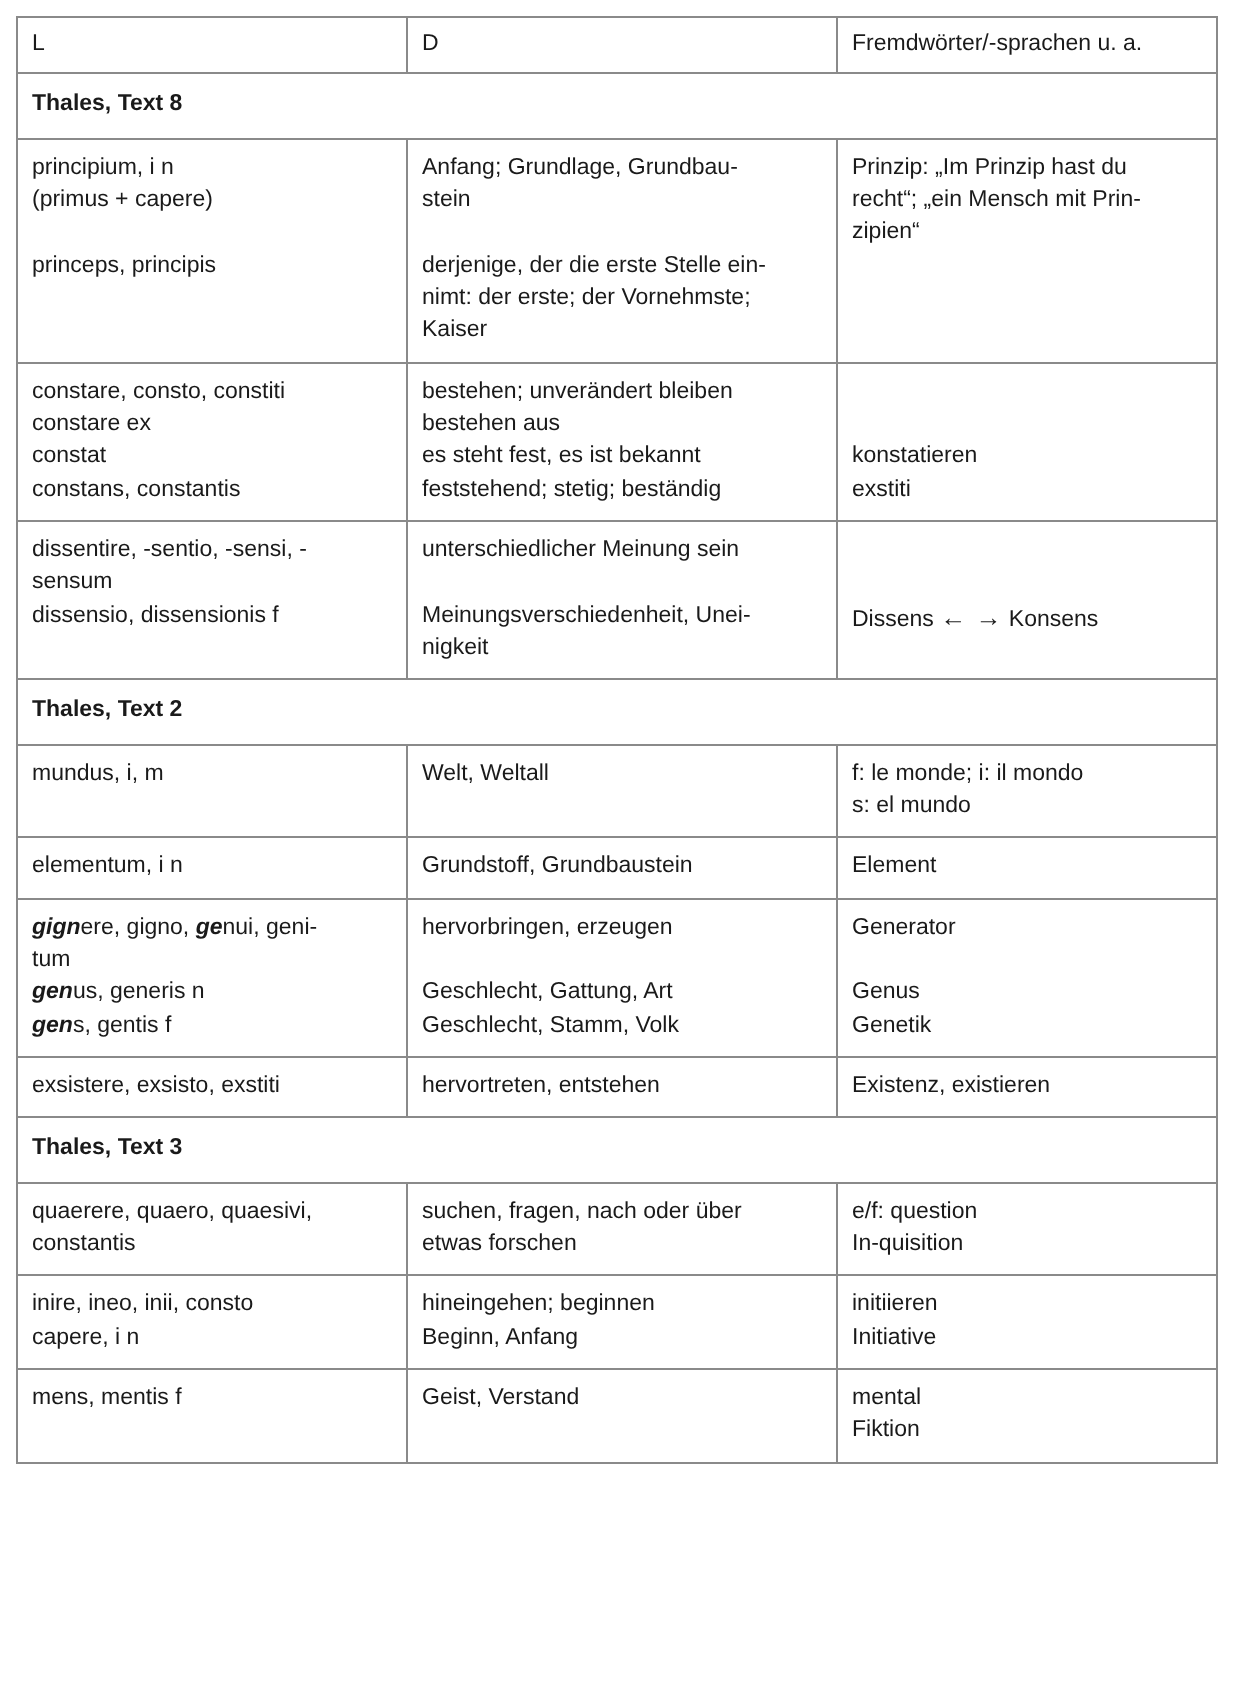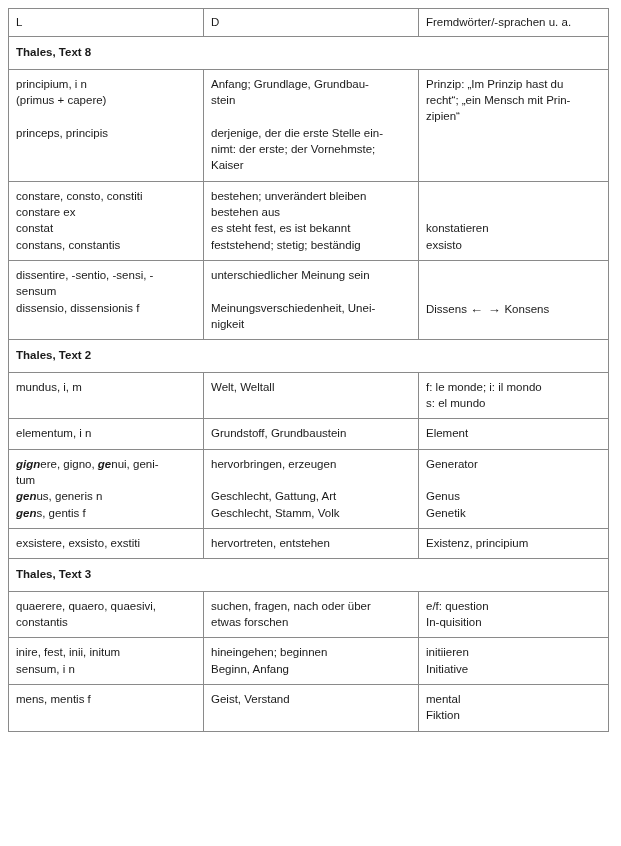--- a/index.html
+++ b/index.html
@@ -141,21 +141,21 @@
               <span class="line">bestehen aus</span>
               <span class="line">es steht fest, es ist bekannt</span>
               <span class="line">feststehend; stetig; beständig</span>
             </span>
           </td>
           <td>
             <span class="lines">
               <span class="line empty">&nbsp;</span>
               <span class="line empty">&nbsp;</span>
               <span class="line">konstatieren</span>
-              <span class="line">exsisto</span>
+              <span class="line">exstiti</span>
             </span>
           </td>
         </tr>
         <tr>
           <td>
             <span class="lines">
               <span class="line">dissentire, -sentio, -sensi, -</span>
               <span class="line">sensum</span>
               <span class="line">dissensio, dissensionis f</span>
             </span>
@@ -246,21 +246,21 @@
               <span class="line">exsistere, exsisto, exstiti</span>
             </span>
           </td>
           <td>
             <span class="lines">
               <span class="line">hervortreten, entstehen</span>
             </span>
           </td>
           <td>
             <span class="lines">
-              <span class="line">Existenz, principium</span>
+              <span class="line">Existenz, existieren</span>
             </span>
           </td>
         </tr>
         <tr class="section-row">
           <td colspan="3">Thales, Text 3</td>
         </tr>
         <tr>
           <td>
             <span class="lines">
               <span class="line">quaerere, quaero, quaesivi,</span>
@@ -276,22 +276,22 @@
           <td>
             <span class="lines">
               <span class="line">e/f: question</span>
               <span class="line">In-quisition</span>
             </span>
           </td>
         </tr>
         <tr>
           <td>
             <span class="lines">
-              <span class="line">inire, fest, inii, initum</span>
-              <span class="line">sensum, i n</span>
+              <span class="line">inire, ineo, inii, consto</span>
+              <span class="line">capere, i n</span>
             </span>
           </td>
           <td>
             <span class="lines">
               <span class="line">hineingehen; beginnen</span>
               <span class="line">Beginn, Anfang</span>
             </span>
           </td>
           <td>
             <span class="lines">

